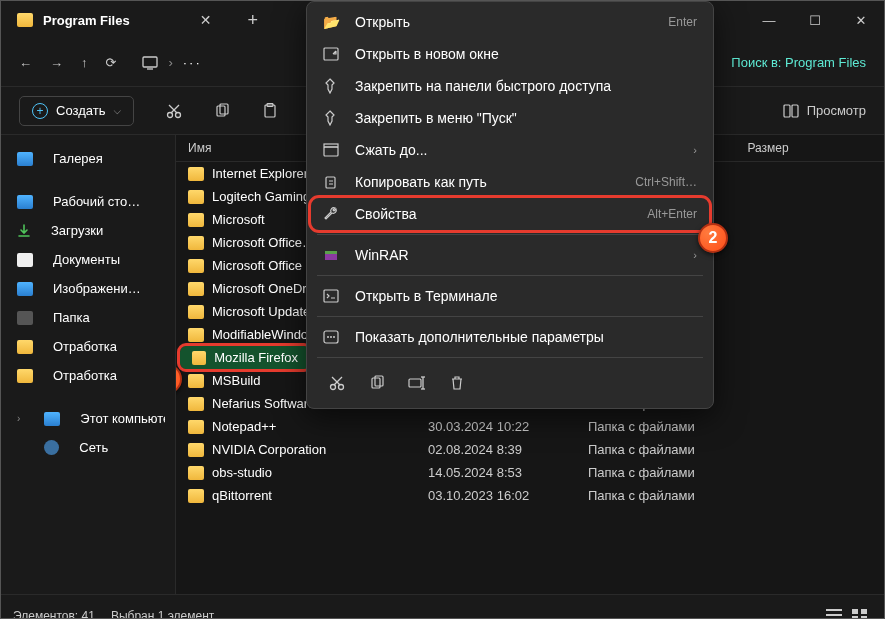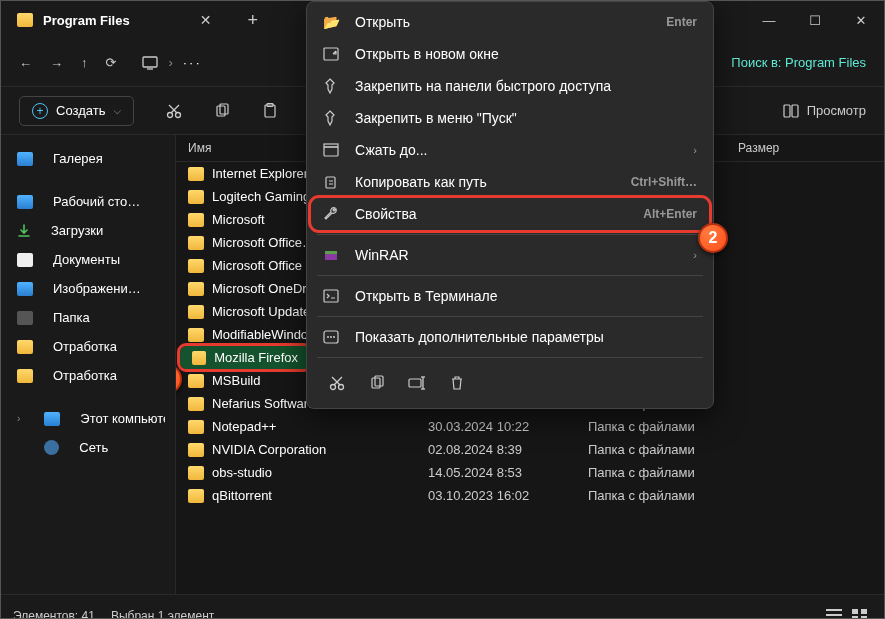--- a/index.html
+++ b/index.html
@@ -43,36 +43,36 @@
 .ico-fold { background: linear-gradient(#ffd86b, #f0b73c); }
 .ico-pc { background: linear-gradient(#4fb3ff, #2a7fd0); }
 .ico-net { width: 15px; height: 15px; background: #3a6fa0; border-radius: 50%; }
 .chev-r { color: #888; font-size: 10px; margin-right: 4px; }
 
 .filepane { flex: 1; background: #161616; overflow: hidden; position: relative; }
 .colheader { display: flex; padding: 6px 12px; color: #ccc; font-size: 12px; border-bottom: 1px solid #2a2a2a; }
 .col-name { width: 240px; }
 .col-date { width: 160px; }
 .col-type { width: 150px; }
-.col-size { width: 60px; }
+.col-size { width: 60px; text-align: center; }
 
 .filerow { display: flex; align-items: center; padding: 4px 12px; font-size: 13px; }
 .filerow.selected { outline: 3px solid #e63b2e; border-radius: 6px; background: #14532d; }
 .fname { width: 240px; display: flex; align-items: center; gap: 8px; white-space: nowrap; overflow: hidden; }
 .fdate { width: 160px; color: #ccc; }
 .ftype { width: 150px; color: #ccc; }
 
 .statusbar { height: 42px; background: #1a1a1a; display: flex; align-items: center; padding: 0 12px; gap: 16px; font-size: 12px; color: #ccc; border-top: 1px solid #2a2a2a; }
 .viewicons { margin-left: auto; display: flex; gap: 4px; }
 .vico { width: 22px; height: 18px; }
 
 .context-menu { position: absolute; left: 305px; top: 0; width: 408px; background: #2a2a2a; border: 1px solid #444; border-radius: 8px; padding: 4px; z-index: 50; box-shadow: 0 8px 30px rgba(0,0,0,0.6); }
 .cm-item { display: flex; align-items: center; gap: 14px; padding: 8px 12px; border-radius: 4px; font-size: 14px; }
 .cm-item .cm-ico { width: 18px; text-align: center; color: #ccc; flex-shrink: 0; }
-.cm-shortcut { margin-left: auto; color: #999; font-size: 12px; font-weight: bold; }
+.cm-shortcut { margin-left: auto; color: #999; font-size: 12px; }
 .cm-chev { margin-left: auto; color: #999; font-size: 11px; }
 .cm-sep { height: 1px; background: #444; margin: 4px 6px; }
 .cm-highlight { outline: 3px solid #e63b2e; border-radius: 8px; }
 .cm-iconrow { display: flex; gap: 4px; padding: 6px 8px; }
 .cm-iconrow .ib { width: 36px; height: 30px; display: flex; align-items: center; justify-content: center; color: #ccc; border-radius: 4px; }
 
 .badge { position: absolute; width: 30px; height: 30px; background: radial-gradient(circle at 30% 30%, #ff7a3d, #ff4e1a); border-radius: 50%; display: flex; align-items: center; justify-content: center; color: #fff; font-weight: 700; font-size: 16px; border: 2px solid #b33012; z-index: 60; box-shadow: 0 2px 5px rgba(0,0,0,0.6); }
 .sel-wrap { position: relative; display: inline-block; }
 
 svg { display: block; }

